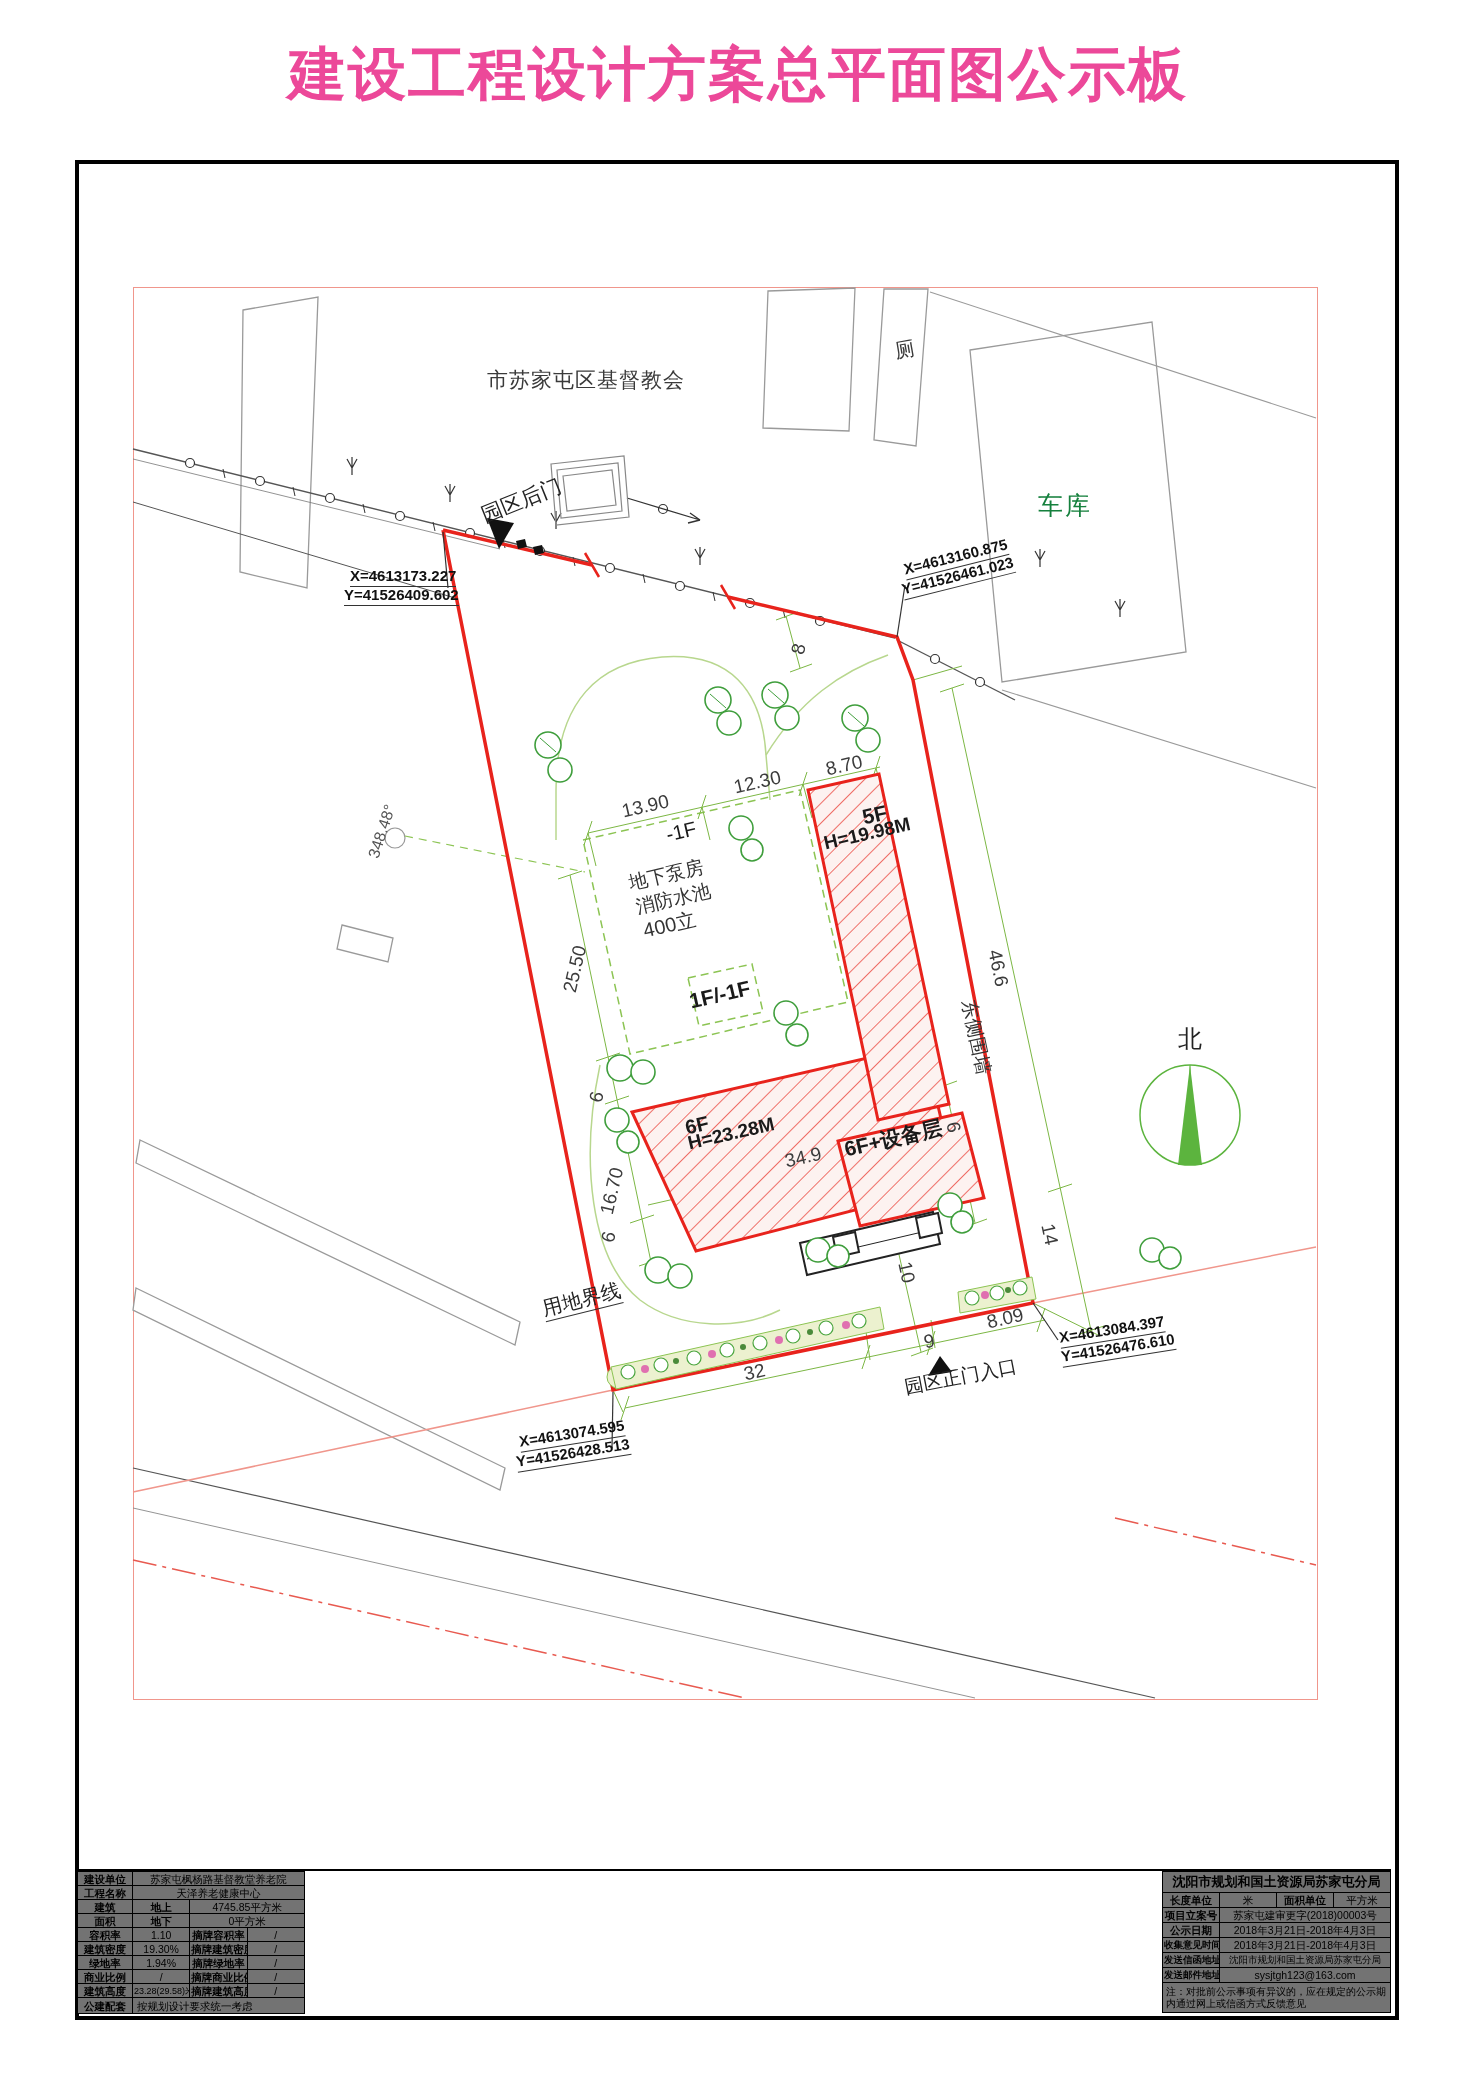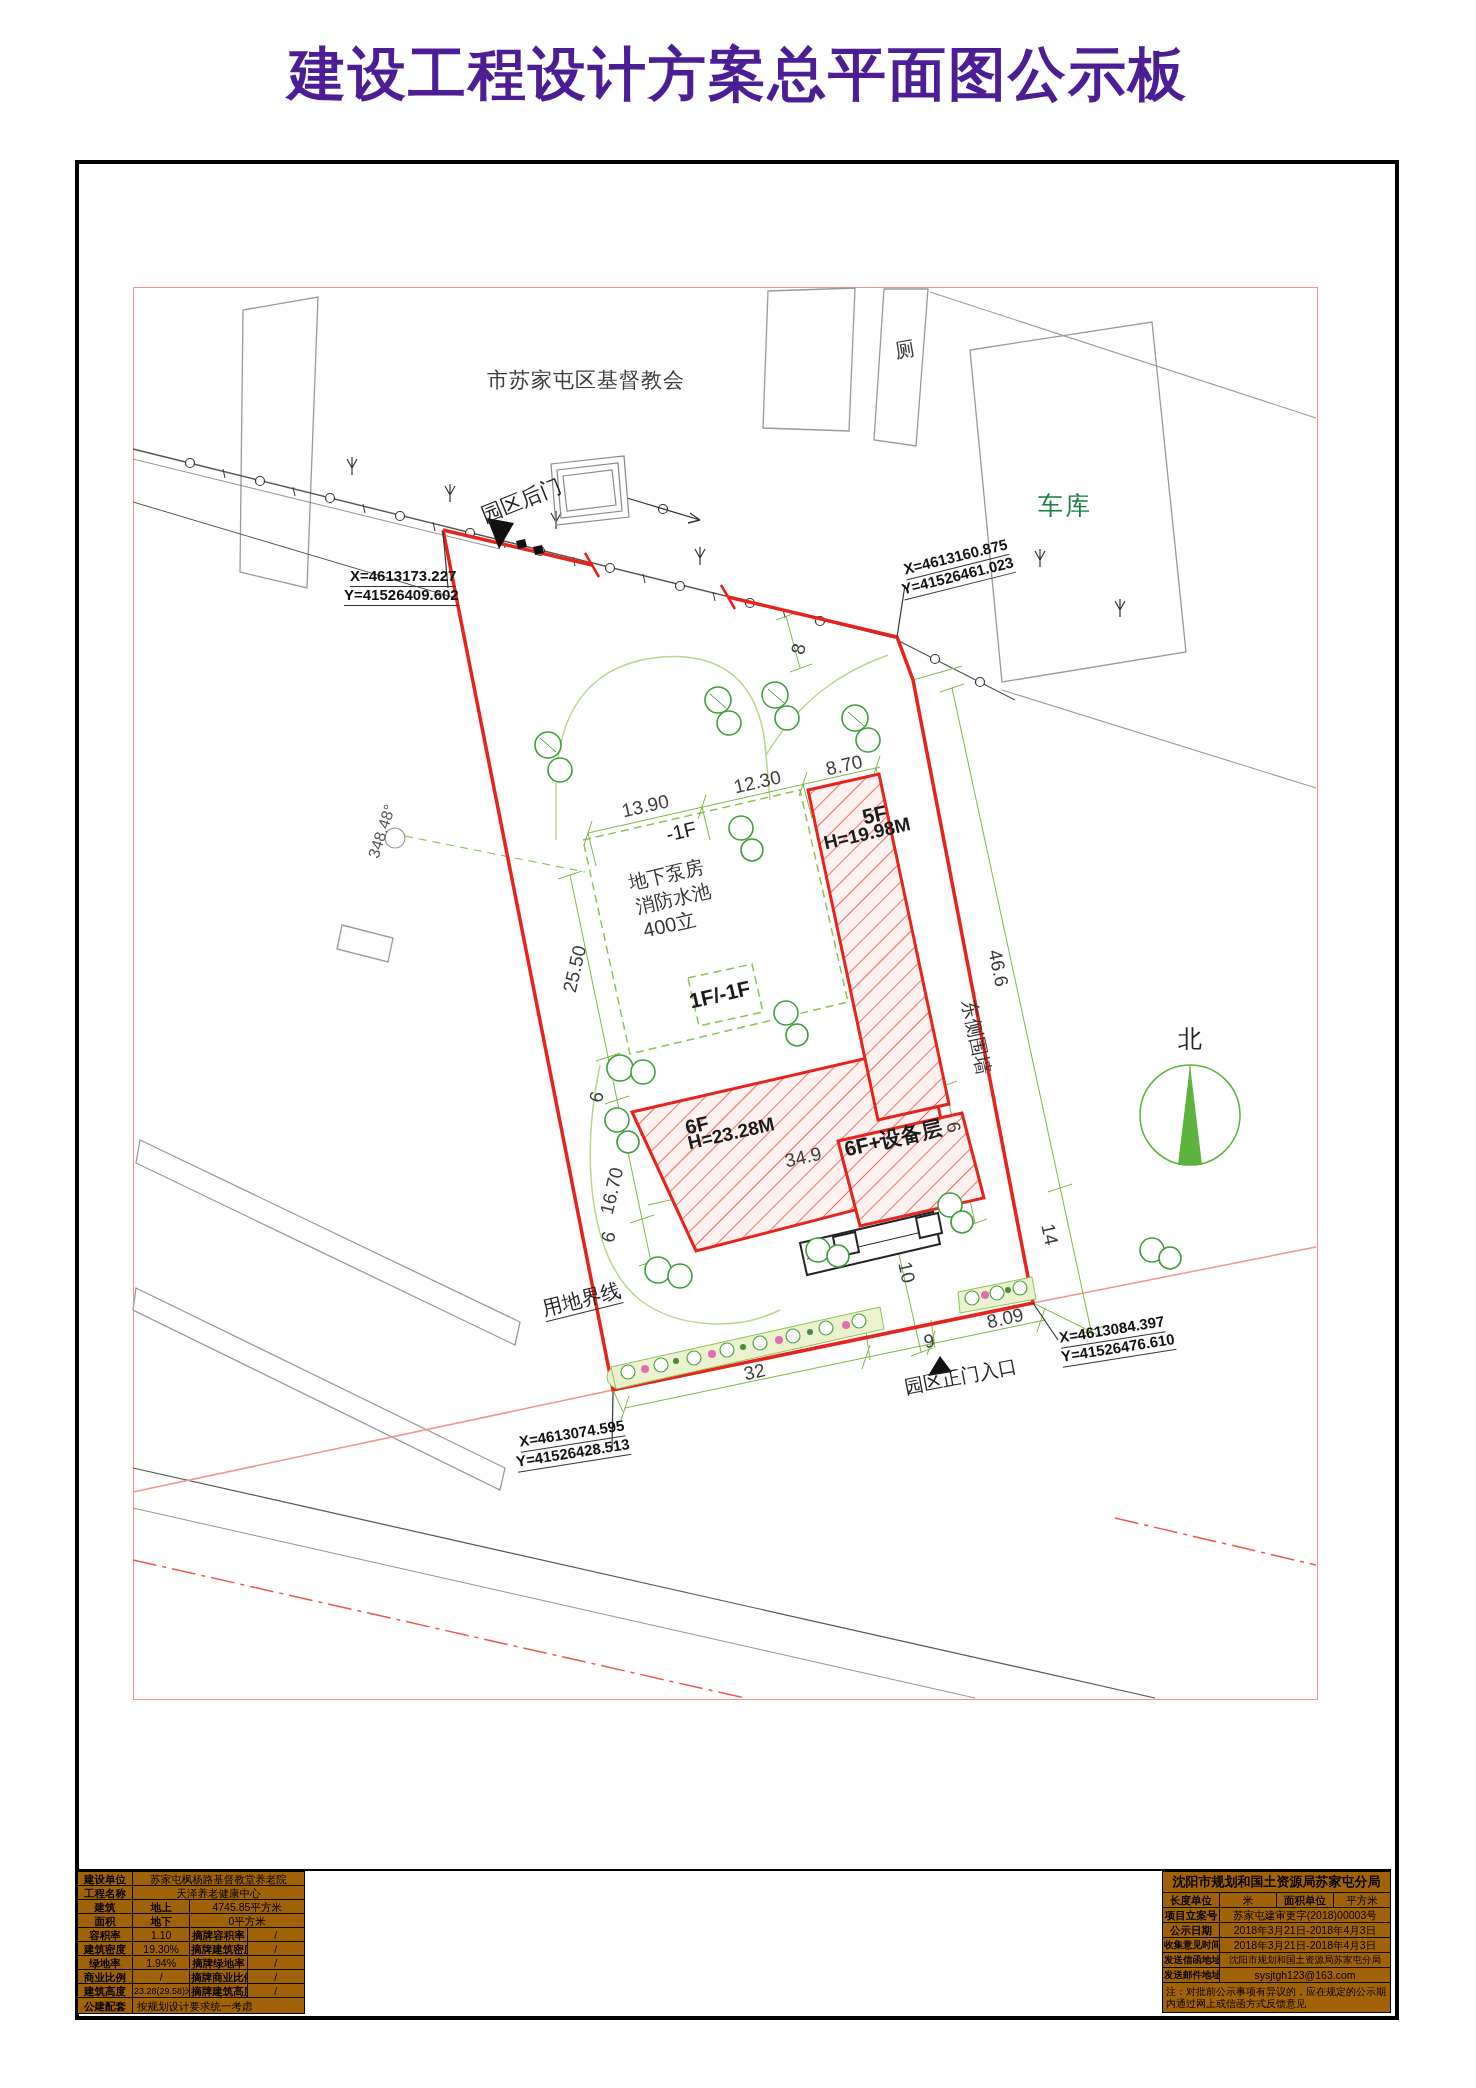--- a/index.html
+++ b/index.html
@@ -1,32 +1,32 @@
 <!DOCTYPE html>
 <html><head>
 <meta charset="utf-8">
 <style>
   html,body{margin:0;padding:0;background:#ffffff;}
   #canvas{position:relative;width:1476px;height:2088px;background:#fff;overflow:hidden;
           font-family:"Liberation Sans",sans-serif;}
   #page-title{position:absolute;left:0;top:36px;width:1476px;text-align:center;
-              font-size:58px;font-weight:bold;color:#4c1d95;letter-spacing:2px;
+              font-size:58px;font-weight:bold;color:#ec4899;letter-spacing:2px;
               font-family:"Liberation Serif",serif;}
   #frame{position:absolute;left:75px;top:160px;width:1316px;height:1852px;border:4px solid #000;}
   #plan-rect{position:absolute;left:133px;top:287px;width:1183px;height:1411px;border:1.5px solid #f0968c;}
   #drawing-svg{position:absolute;left:0;top:0;pointer-events:none;}
   .pl{position:absolute;white-space:nowrap;color:#222;transform-origin:0 0;line-height:1.1;}
   .dim{color:#3c3c3c;font-size:19px;}
   .coord{font-size:15px;font-weight:bold;color:#111;border-bottom:1.5px solid #333;padding-bottom:1px;}
   .bld{color:#1a1a1a;}
   
   #tb-line{position:absolute;left:75px;top:1869px;width:1316px;height:0;border-top:2px solid #000;}
   #drawing-name{position:absolute;left:395px;top:1888px;width:560px;text-align:center;
                 font-size:56px;font-weight:bold;color:#000;font-family:"Liberation Serif",serif;letter-spacing:4px;}
-  table.tb{border-collapse:collapse;position:absolute;table-layout:fixed;background:#a16207;}
+  table.tb{border-collapse:collapse;position:absolute;table-layout:fixed;background:#737373;}
   table.tb td{border:1px solid #000;font-size:10.5px;line-height:12px;text-align:center;
               padding:0 1px;overflow:hidden;white-space:nowrap;color:#000;}
   #left-table{left:77px;top:1871px;width:228px;}
   #right-table{left:1162px;top:1871px;width:229px;}
   #right-table td.hd{font-size:13px;font-weight:bold;height:20px;}
   #right-table td.note{text-align:left;white-space:normal;line-height:12px;font-size:10px;padding:1px 3px;}
   td.lab{font-weight:bold;}
 </style>
 </head>
 <body>

